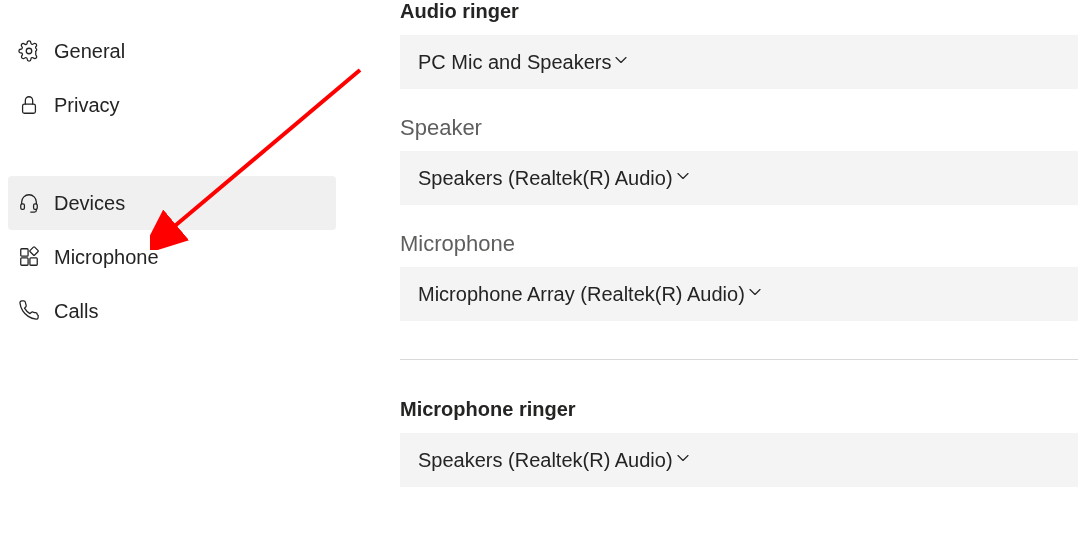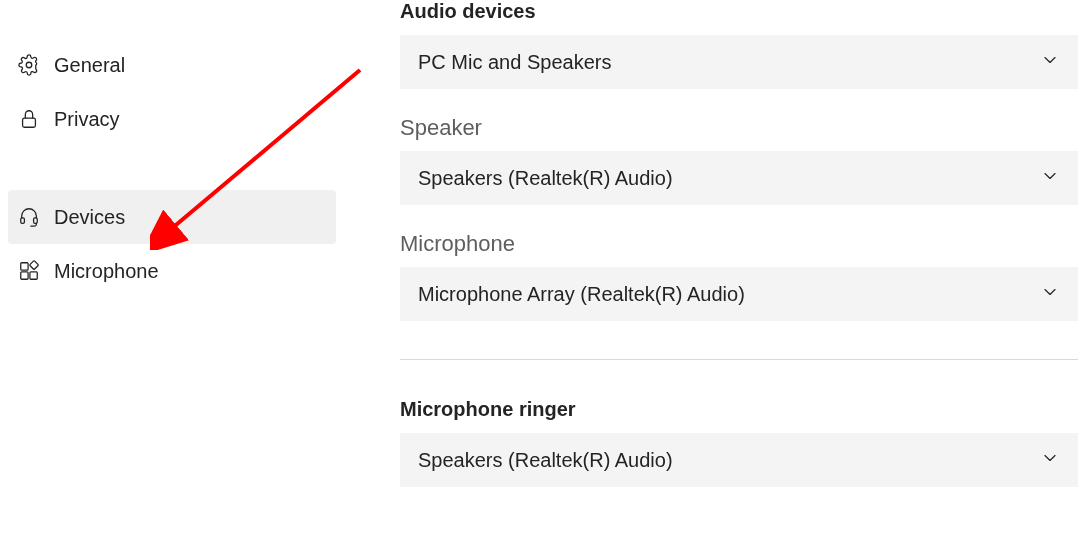--- a/index.html
+++ b/index.html
@@ -12,21 +12,21 @@
       overflow: hidden;
       position: relative;
     }
     .layout {
       display: flex;
       width: 100%;
       height: 100%;
     }
     .sidebar {
       width: 344px;
-      padding-top: 38px;
+      padding-top: 24px;
       padding-left: 8px;
       padding-right: 8px;
     }
     .sidebar-item {
       display: flex;
       align-items: center;
       height: 54px;
       padding-left: 10px;
       border-radius: 4px;
       cursor: pointer;
@@ -68,21 +68,21 @@
       font-weight: 400;
       color: #605e5c;
       margin-top: 26px;
       margin-bottom: 10px;
     }
     .dropdown {
       background: #f4f4f4;
       height: 54px;
       display: flex;
       align-items: center;
-      justify-content: space-between;
+      justify-content: flex-start;
       padding: 0 18px;
       cursor: pointer;
     }
     .dropdown .value {
       font-size: 20px;
       color: #252423;
     }
     .dropdown .chev svg { stroke: #252423; }
     .divider {
       border: none;
@@ -141,26 +141,34 @@
         <svg width="22" height="22" viewBox="0 0 24 24" fill="none" stroke-width="1.4" stroke-linecap="round" stroke-linejoin="round">
           <rect x="3" y="3" width="8" height="8" rx="1"></rect>
           <rect x="3" y="13" width="8" height="8" rx="1"></rect>
           <rect x="13" y="13" width="8" height="8" rx="1"></rect>
           <rect x="14" y="2" width="7" height="7" rx="1" transform="rotate(45 17.5 5.5)"></rect>
         </svg>
       </span>
       <span class="label">Microphone</span>
     </div>
 
+    <div class="sidebar-item">
+      <span class="icon">
+        <svg width="22" height="22" viewBox="0 0 24 24" fill="none" stroke-width="1.4" stroke-linecap="round" stroke-linejoin="round">
+          <path d="M22 16.92v2a2 2 0 0 1-2.18 2 19.86 19.86 0 0 1-8.63-3.07 19.5 19.5 0 0 1-6-6A19.86 19.86 0 0 1 2.12 3.18 2 2 0 0 1 4.11 1h2a2 2 0 0 1 2 1.72c.13.95.37 1.88.72 2.77a2 2 0 0 1-.45 2.11L7.09 8.91a16 16 0 0 0 6 6l1.31-1.31a2 2 0 0 1 2.11-.45c.89.35 1.82.59 2.77.72a2 2 0 0 1 1.72 2.05z"></path>
+        </svg>
+      </span>
+      <span class="label">Calls</span>
+    </div>
 
   </nav>
 
   <main class="main">
 
-    <h2 class="section-title">Audio devices</h2>
+    <h2 class="section-title">Audio ringer</h2>
 
     <div class="dropdown">
       <span class="value">PC Mic and Speakers</span>
       <span class="chev">
         <svg width="20" height="20" viewBox="0 0 24 24" fill="none" stroke-width="1.4" stroke-linecap="round" stroke-linejoin="round">
             <polyline points="6 9 12 15 18 9"></polyline>
           </svg>
       </span>
     </div>
 

